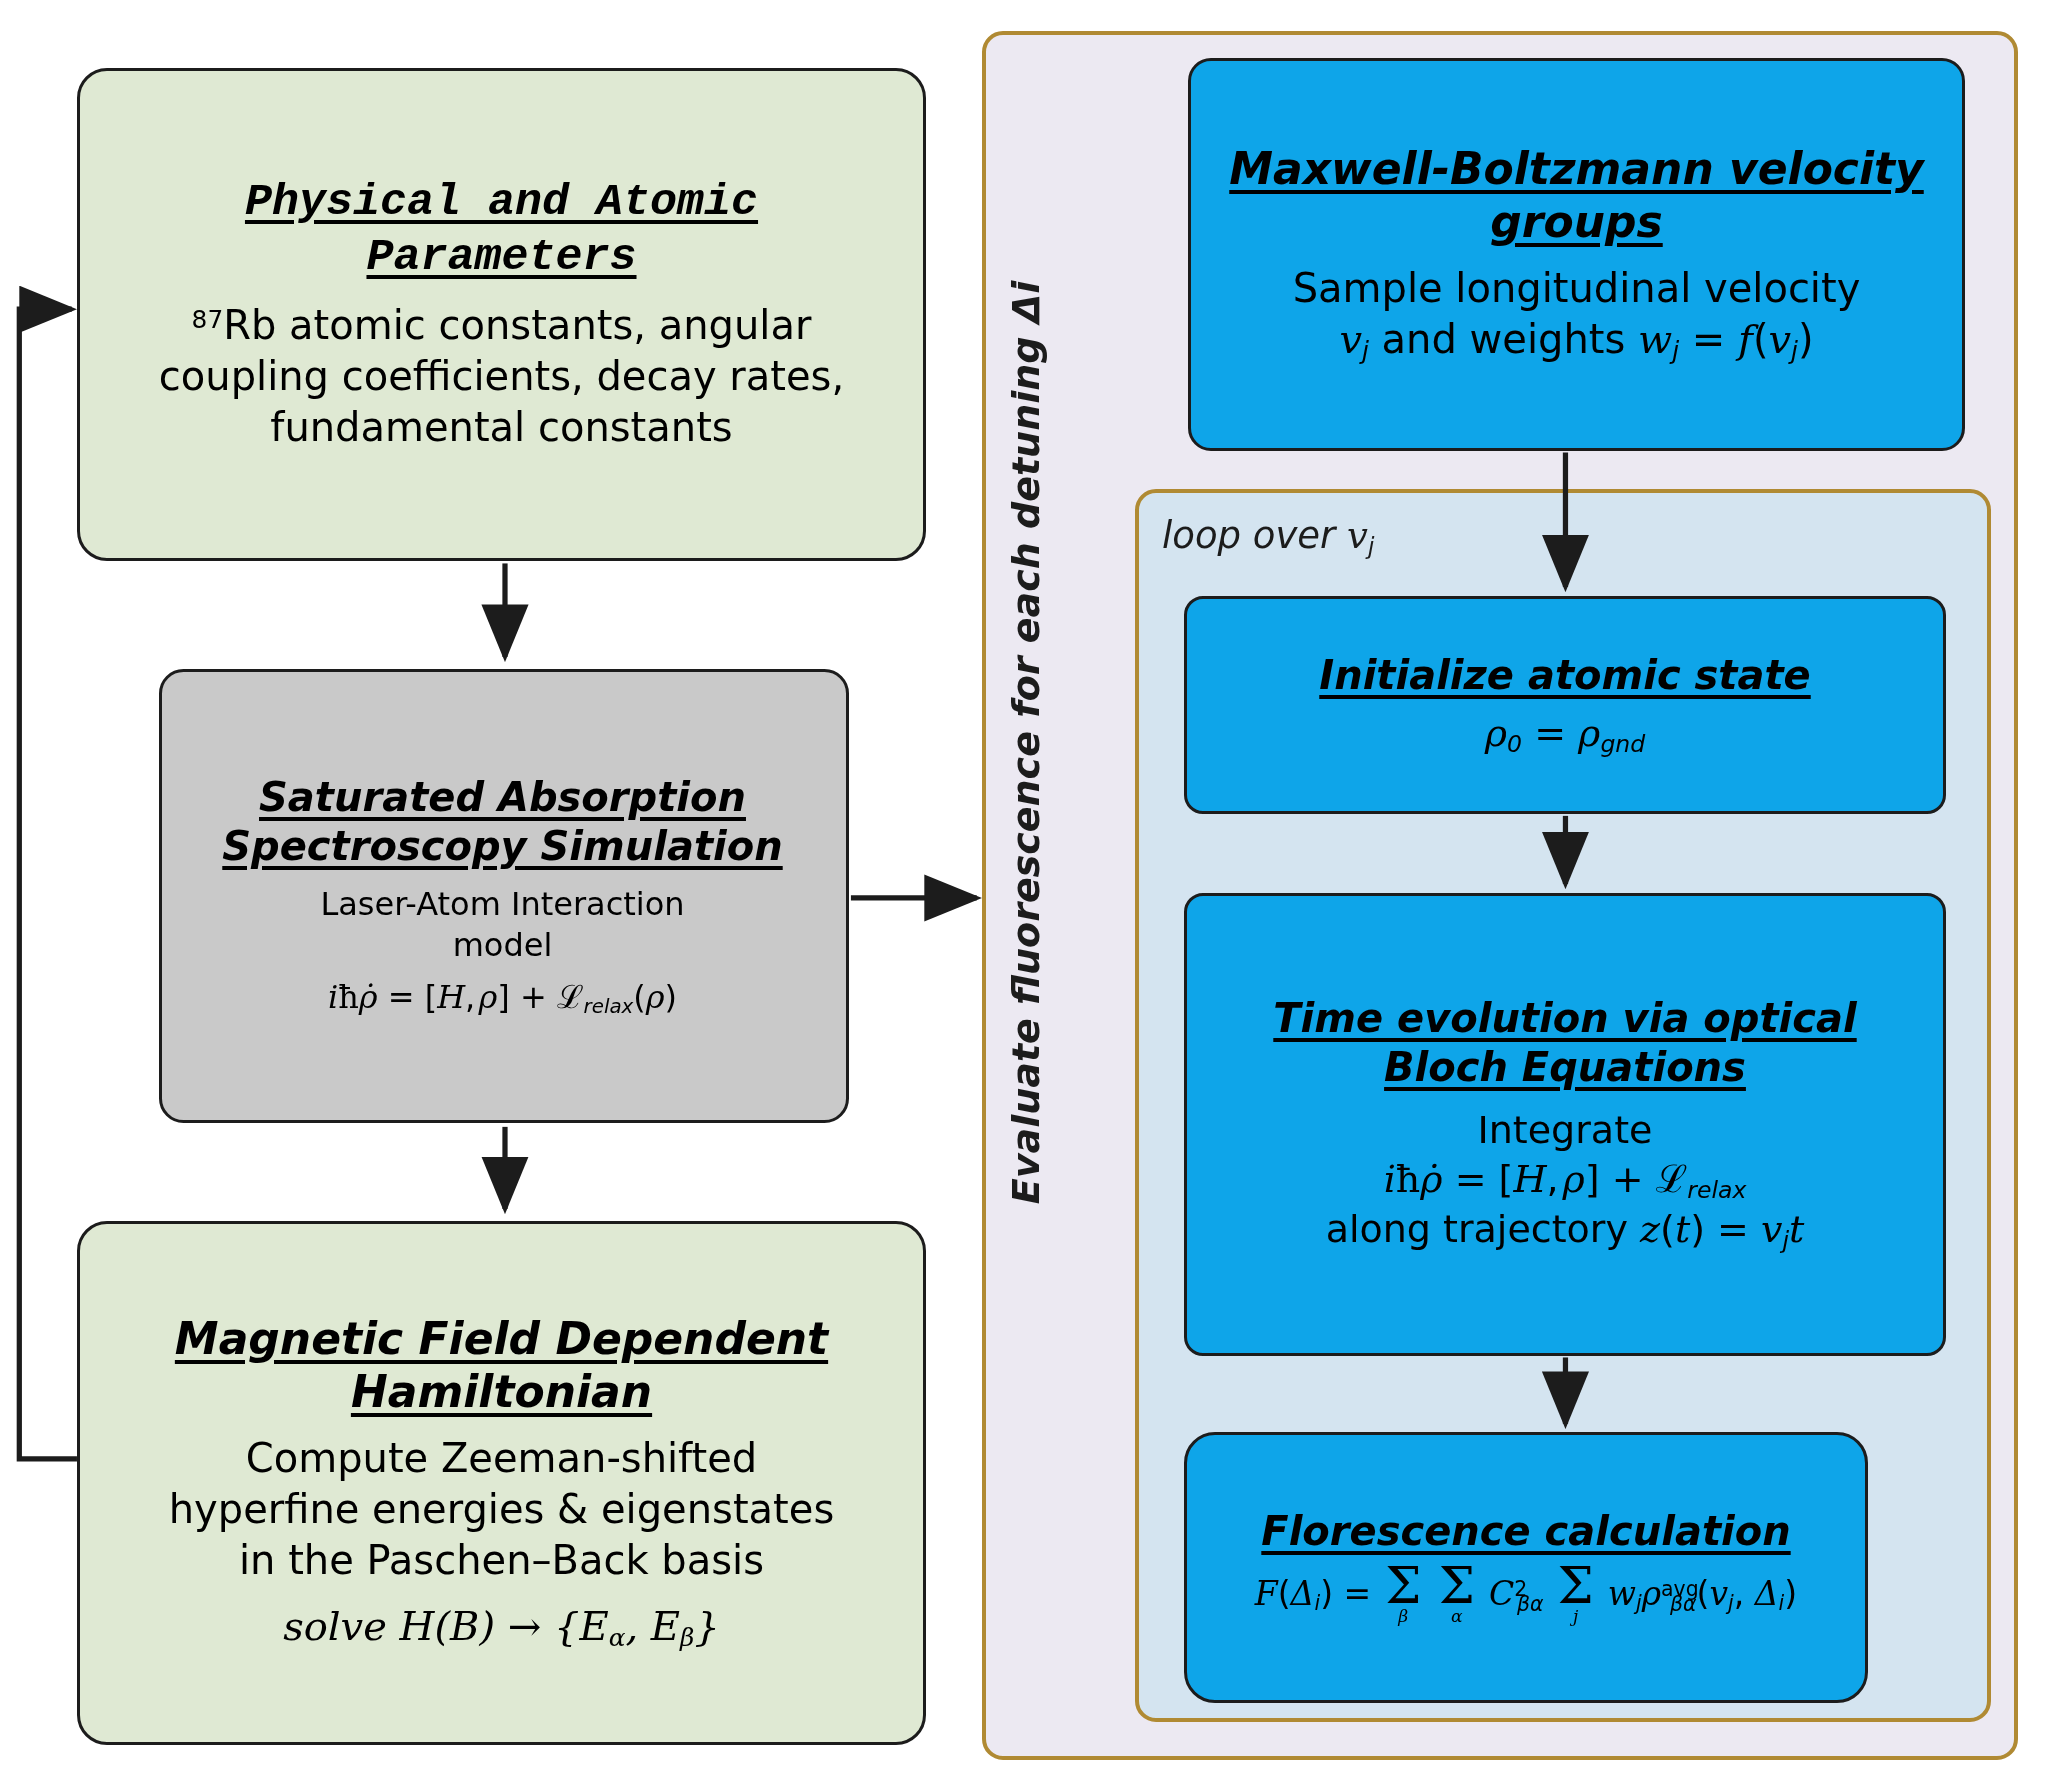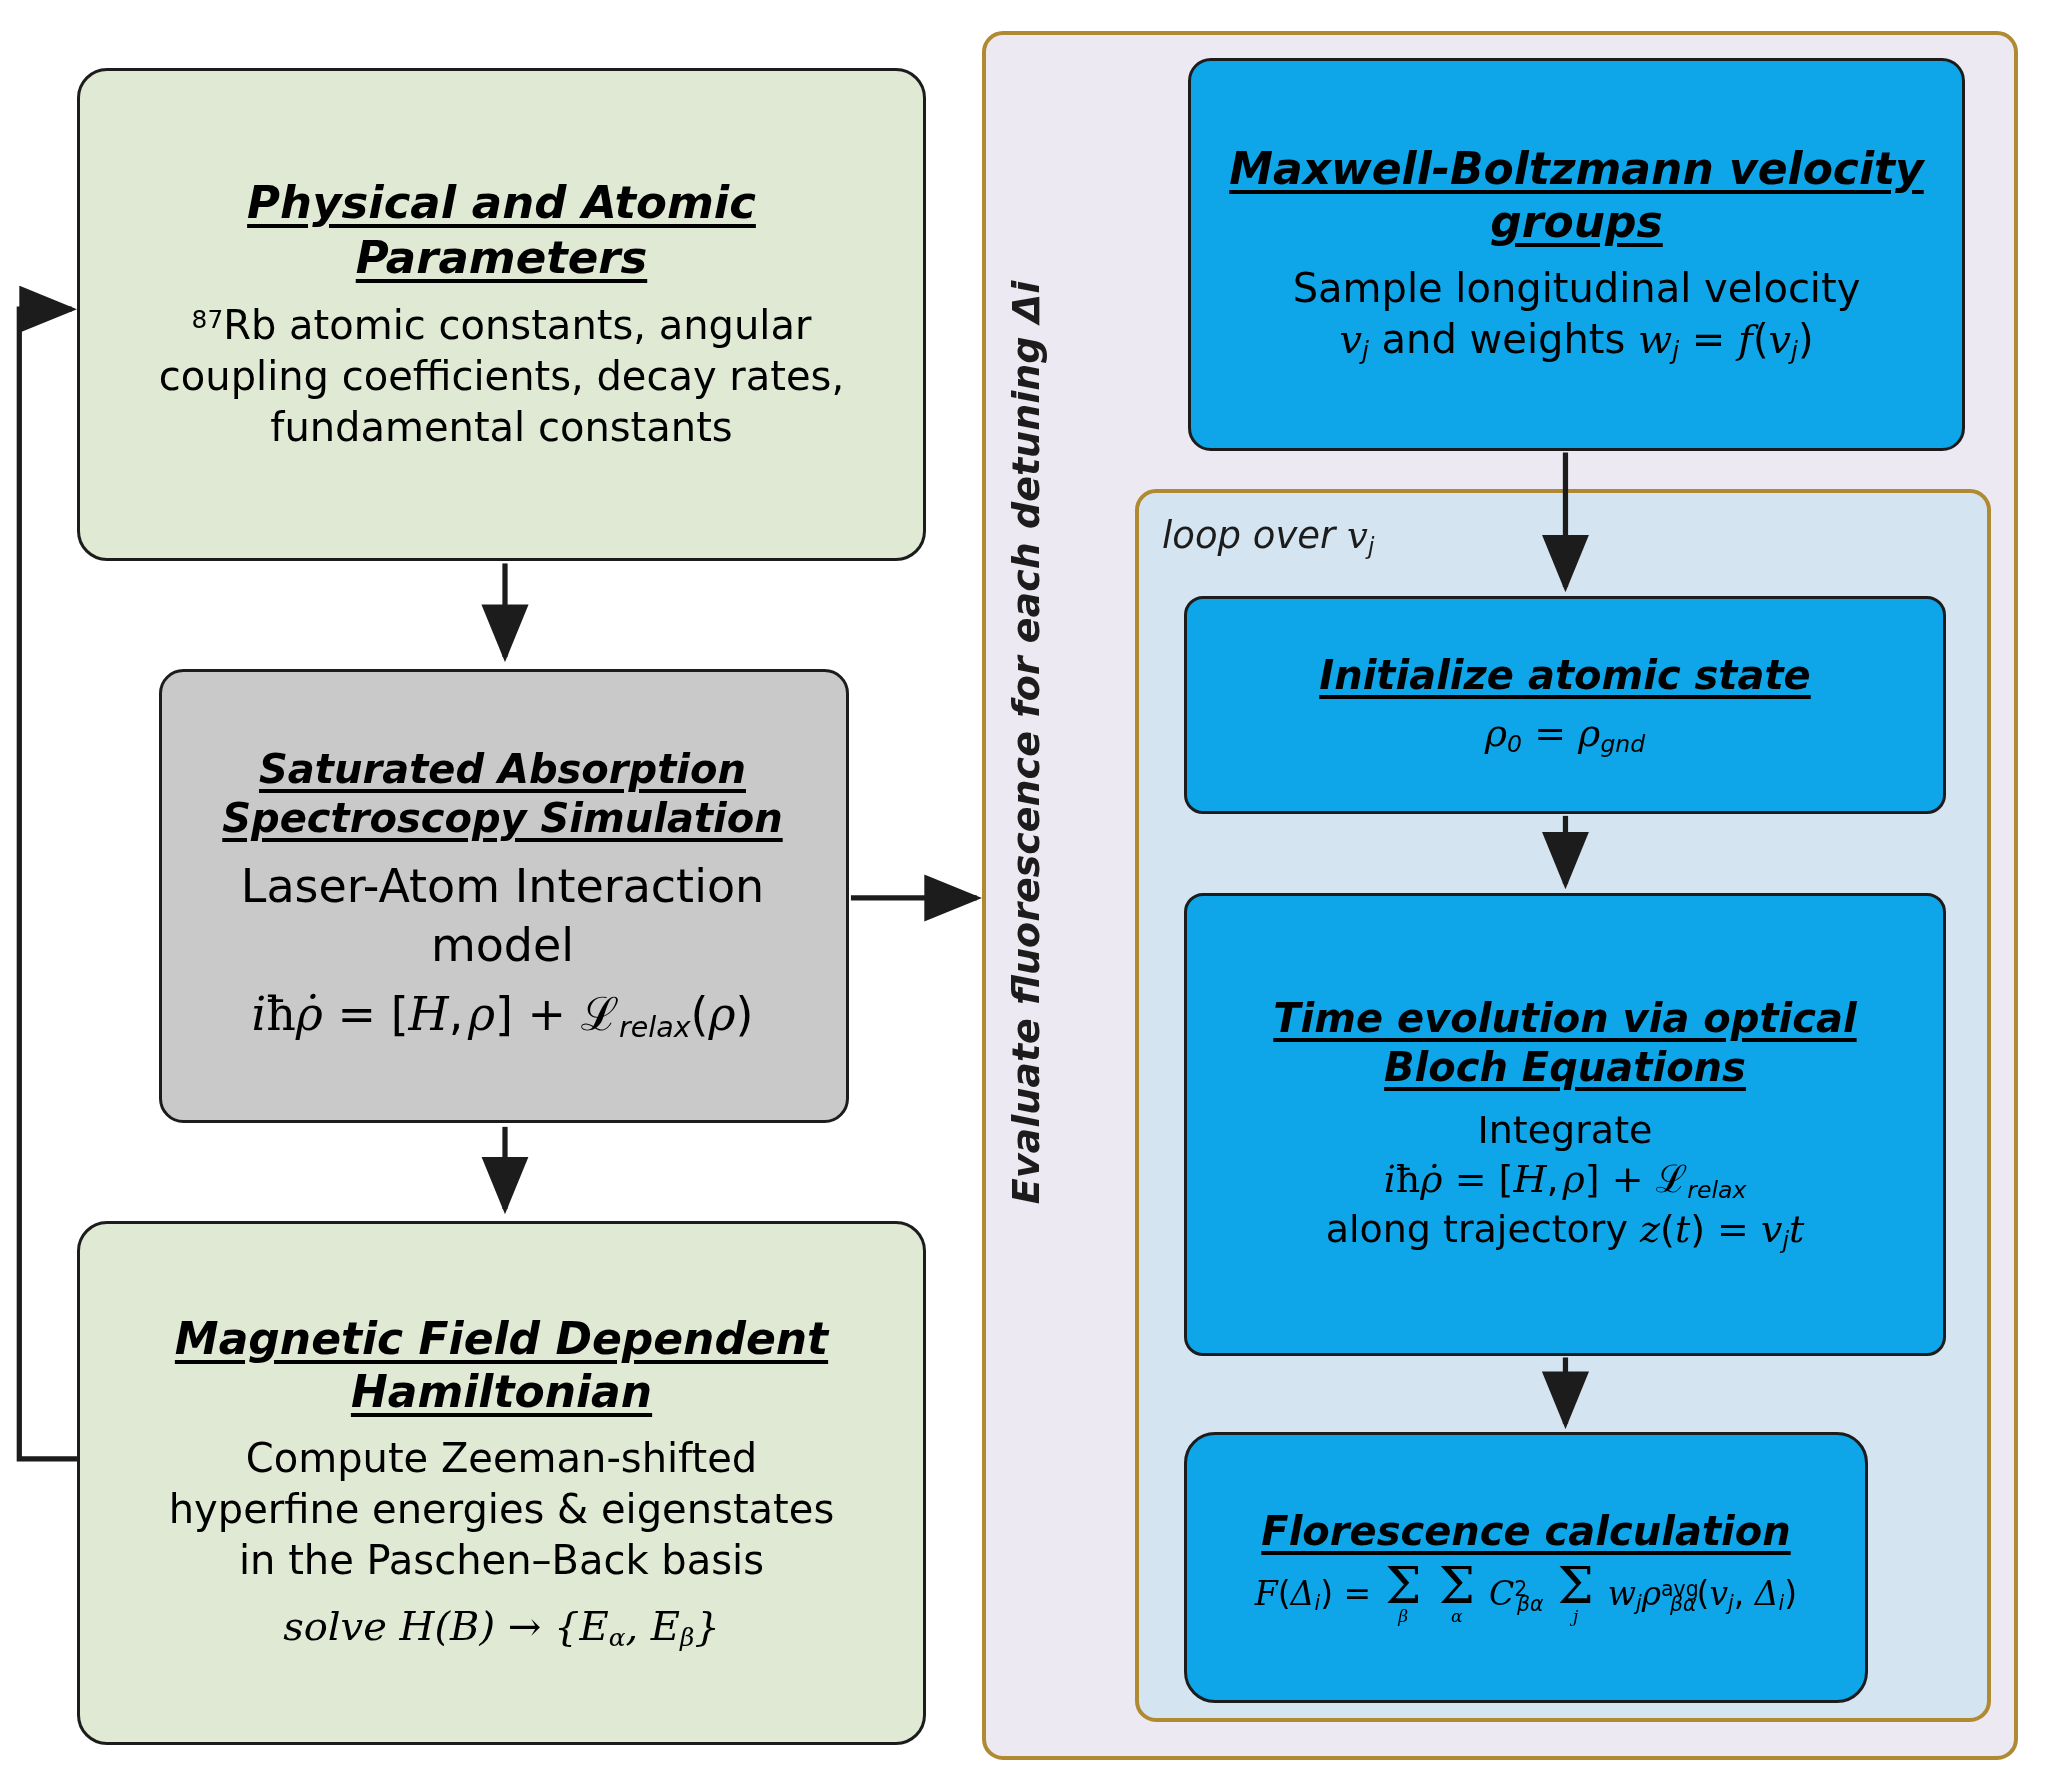--- a/index.html
+++ b/index.html
@@ -50,30 +50,30 @@
 
   
   .green  { background: #dfe9d3; }
   .grey   { background: #c9c9c9; }
   .cream  { background: #0ea5e9; border-color: #1c1c1c; }
 
   
   #box-params {
     left: 77px;  top: 68px;  width: 849px; height: 493px;
   }
-  #box-params .title { font-size: 45px; }
+  #box-params .title { font-size: 45px; font-family: Liberation Mono, monospace; }
   #box-params .body  { font-size: 40px; }
 
   #box-sas {
     left: 159px; top: 669px; width: 690px; height: 454px;
     border-radius: 24.5px;
     padding-left: 16px;
   }
   #box-sas .title { font-size: 40px; }
-  #box-sas .body  { font-size: 46px; }
+  #box-sas .body  { font-size: 32px; }
 
   #box-ham {
     left: 77px;  top: 1221px; width: 849px; height: 524px;
   }
   #box-ham .title { font-size: 44px; }
   #box-ham .body  { font-size: 40px; }
 
   
   #panel-right {
     position: absolute;

